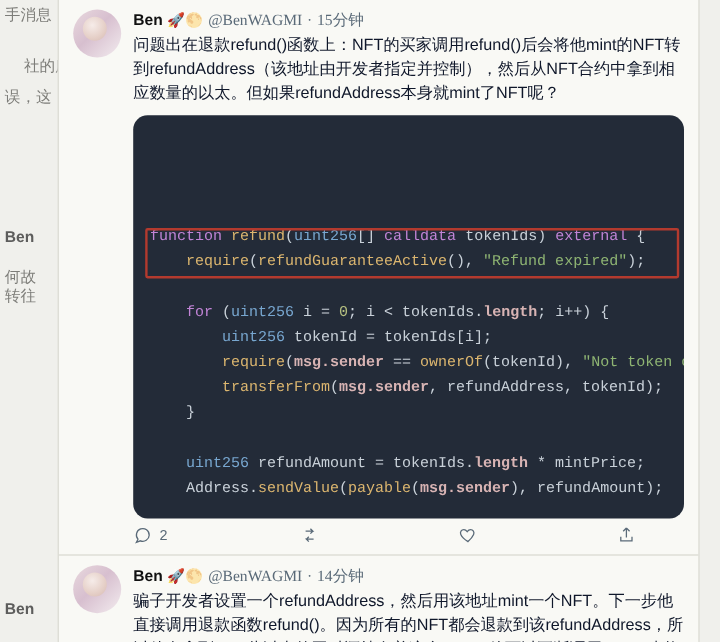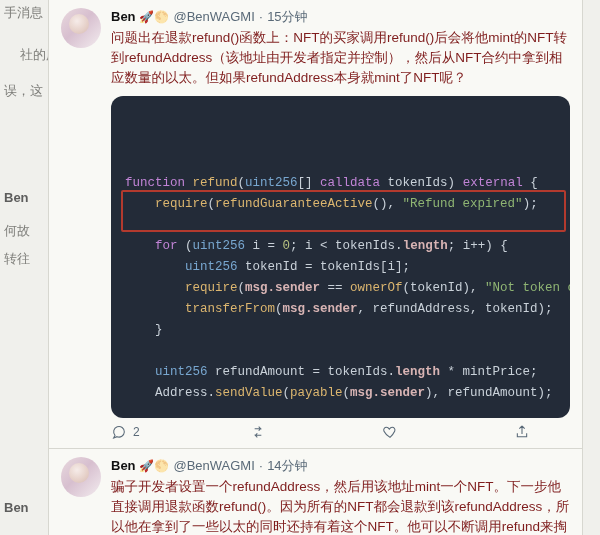--- a/index.html
+++ b/index.html
@@ -61,27 +61,27 @@
   }
   .avatar::after{
     content:"";position:absolute;left:8px;top:6px;width:20px;height:20px;
     border-radius:50%;
     background:radial-gradient(circle at 40% 35%,#f6ece9 0%,#e5cfc7 60%,#d6bab3 100%);
   }
   .tw-body{flex:1;min-width:0;}
   .tw-head{display:flex;align-items:center;gap:4px;font-size:13px;line-height:18px;}
   .tw-name{font-weight:700;color:#111;}
   .tw-emoji{font-size:12px;}
-  .tw-handle,.tw-sep,.tw-time{color:var(--muted);}
-  .tw-text{margin-top:2px;font-size:13.5px;line-height:20px;color:#7f1d1d;word-break:break-all;}
+  .tw-handle,.tw-sep,.tw-time{color:var(--muted);font-family:Liberation Serif, serif;}
+  .tw-text{margin-top:2px;font-size:13.5px;line-height:20px;color:#0f172a;word-break:break-all;}
   .code-card{
     margin-top:8px;
     background:var(--code-bg);
     border-radius:12px;
-    padding:14px 8px 14px 14px;
+    padding:28px 8px 14px 14px;
     font-family:Consolas,Menlo,"Courier New",monospace;
     font-size:12.5px;
     line-height:21px;
     color:var(--code-text);
     position:relative;
     white-space:pre;
     overflow:hidden;
   }
   .code-card .hl-box{
     position:absolute;
@@ -107,24 +107,24 @@
     font-size:12px;
   }
   .act{display:flex;align-items:center;gap:6px;cursor:pointer;}
   .act svg{width:16px;height:16px;stroke:var(--muted);fill:none;stroke-width:1.6;}
 </style>
 </head>
 <body>
 
 <div class="ghost-text" style="left:4px;top:4px;">手消息，据C…Rocko核心开发者Brock…密探视，…EDC2010优秀级首次融合B……由于</div>
 <div class="ghost-text" style="left:20px;top:46px;">社的所</div>
-<div class="ghost-text" style="left:4px;top:82px;">误，这</div>
+<div class="ghost-text" style="left:4px;top:72px;">误，这</div>
 <div class="ghost-text" style="left:4px;top:190px;font-weight:600;color:#444">Ben</div>
 <div class="ghost-text" style="left:4px;top:222px;">何故</div>
-<div class="ghost-text" style="left:4px;top:250px;">转往</div>
+<div class="ghost-text" style="left:4px;top:238px;">转往</div>
 <div class="ghost-text" style="left:4px;top:500px;font-weight:600;color:#444">Ben</div>
 
 <div class="feed">
 
   <article class="tweet">
     <div class="avatar"></div>
     <div class="tw-body">
       <div class="tw-head">
         <span class="tw-name">Ben</span>
         <span class="tw-emoji">🚀🌕</span>

